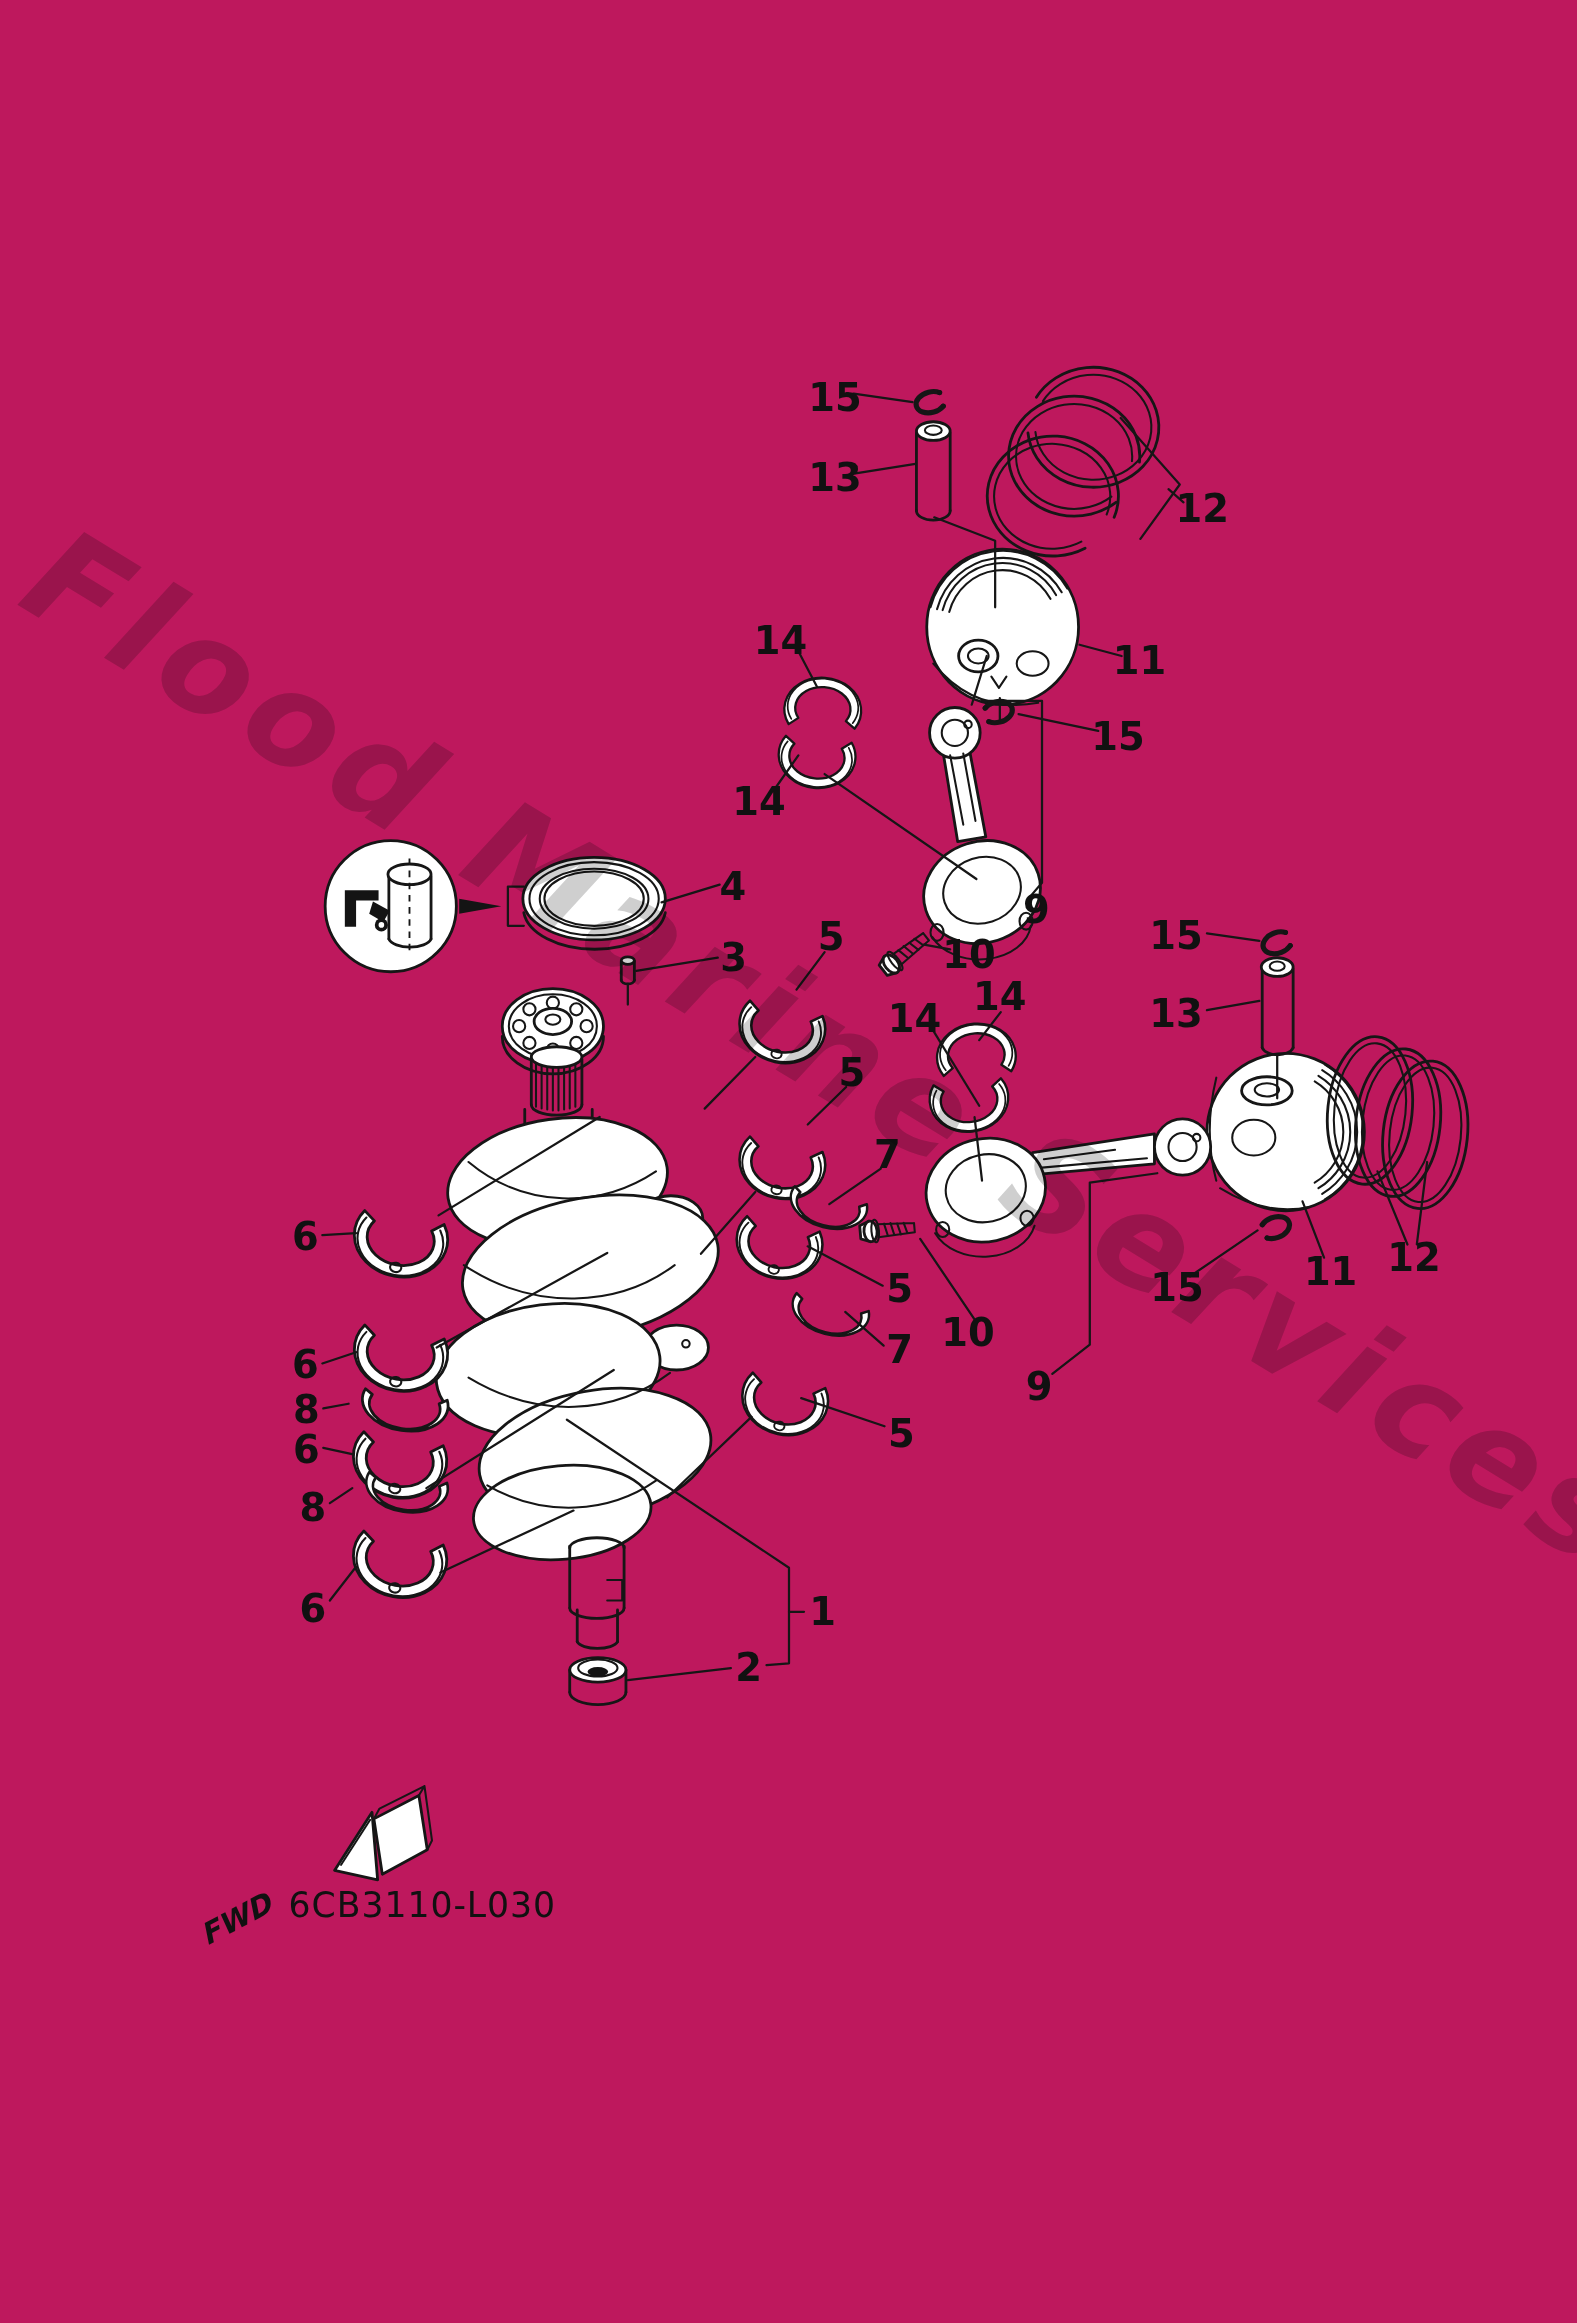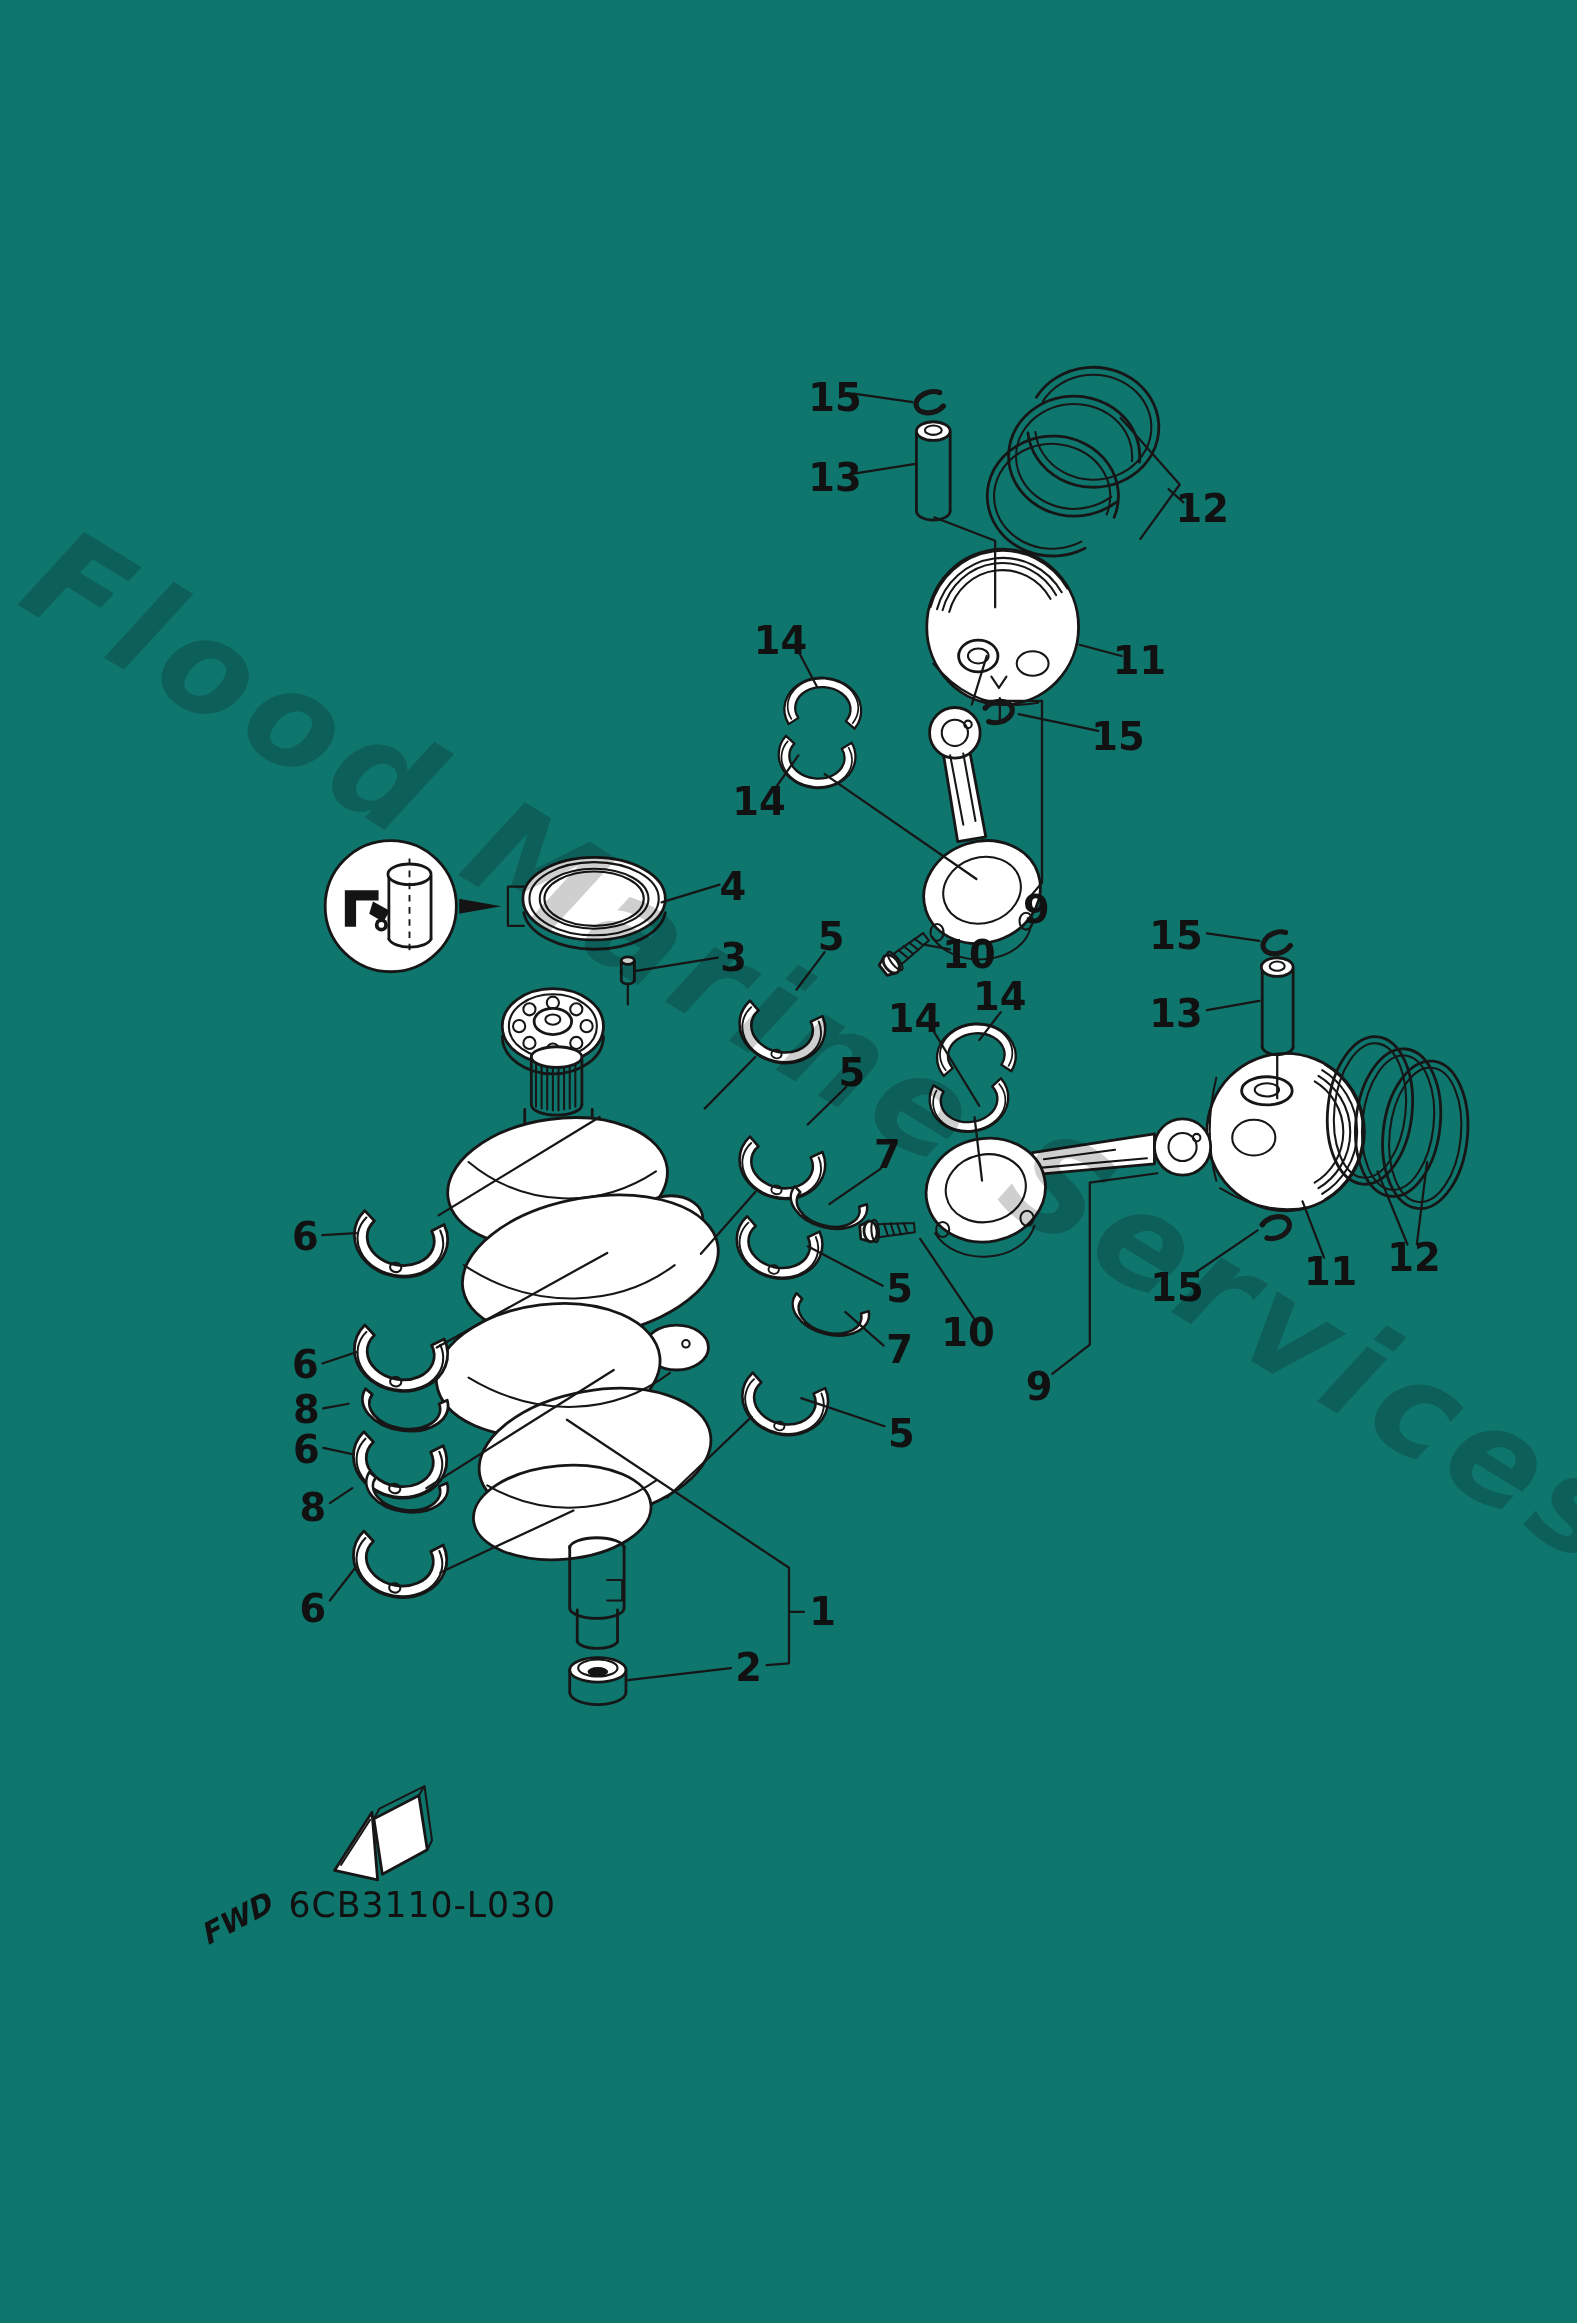--- a/index.html
+++ b/index.html
@@ -1,16 +1,16 @@
 <!DOCTYPE html>
 <html style="font-size:15px"><head>
 <meta charset="utf-8">
 <style>
   html,body{margin:0;padding:0;background:#fff;}
-  #stage{position:relative;width:1578px;height:2324px;background:#0f766e;overflow:hidden;
+  #stage{position:relative;width:1578px;height:2324px;background:#be185d;overflow:hidden;
          font-family:"DejaVu Sans",sans-serif;}
   svg{position:absolute;left:0;top:0;}
   .ln{stroke:#161616;stroke-width:3;fill:#ffffff;stroke-linecap:round;stroke-linejoin:round;}
   .nf{fill:none;}
   .t2{stroke-width:2.2;}
   .leader{stroke:#161616;stroke-width:2.4;fill:none;stroke-linecap:round;stroke-linejoin:round;}
   .blk{fill:#141414;stroke:none;}
   .callout{font:700 41px "DejaVu Sans",sans-serif;fill:#111;text-anchor:middle;}
   .code{font:400 37px "DejaVu Sans",sans-serif;fill:#111;letter-spacing:1px;}
   .fwdtxt{font:italic 700 31px "DejaVu Sans",sans-serif;fill:#111;}

